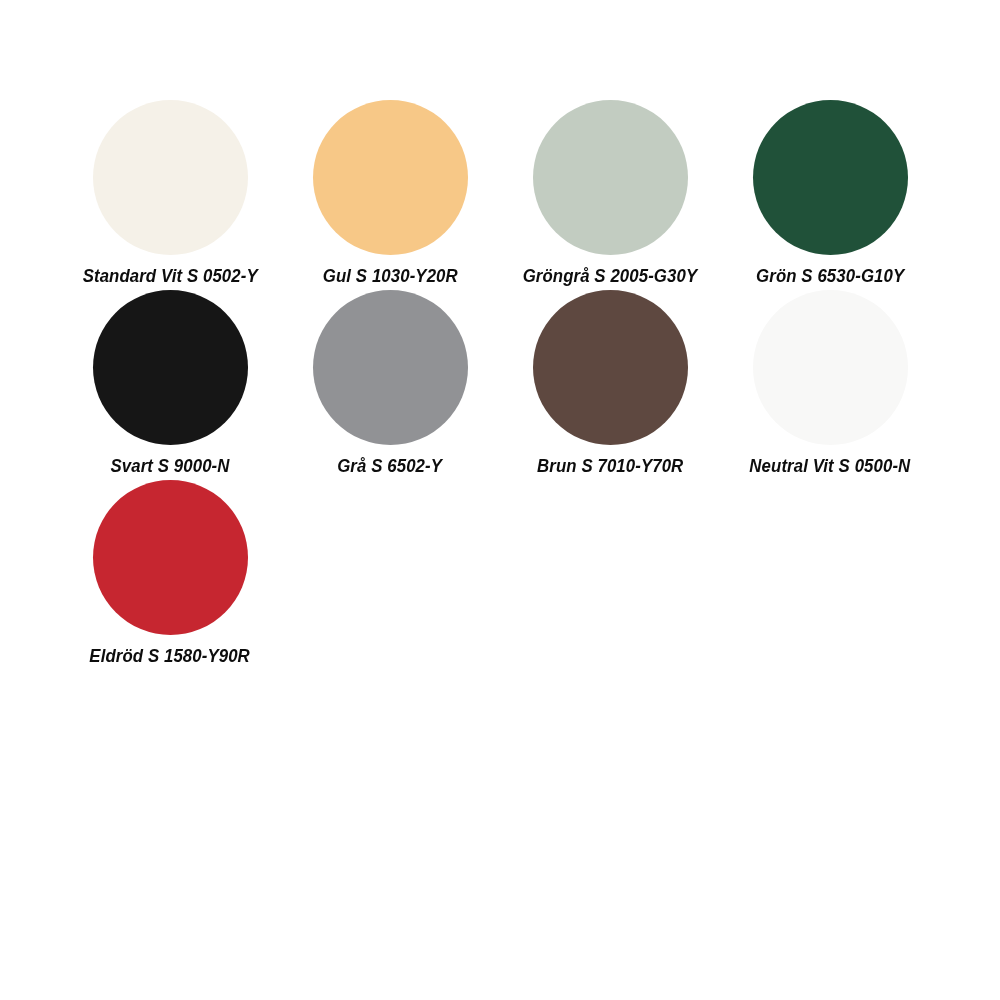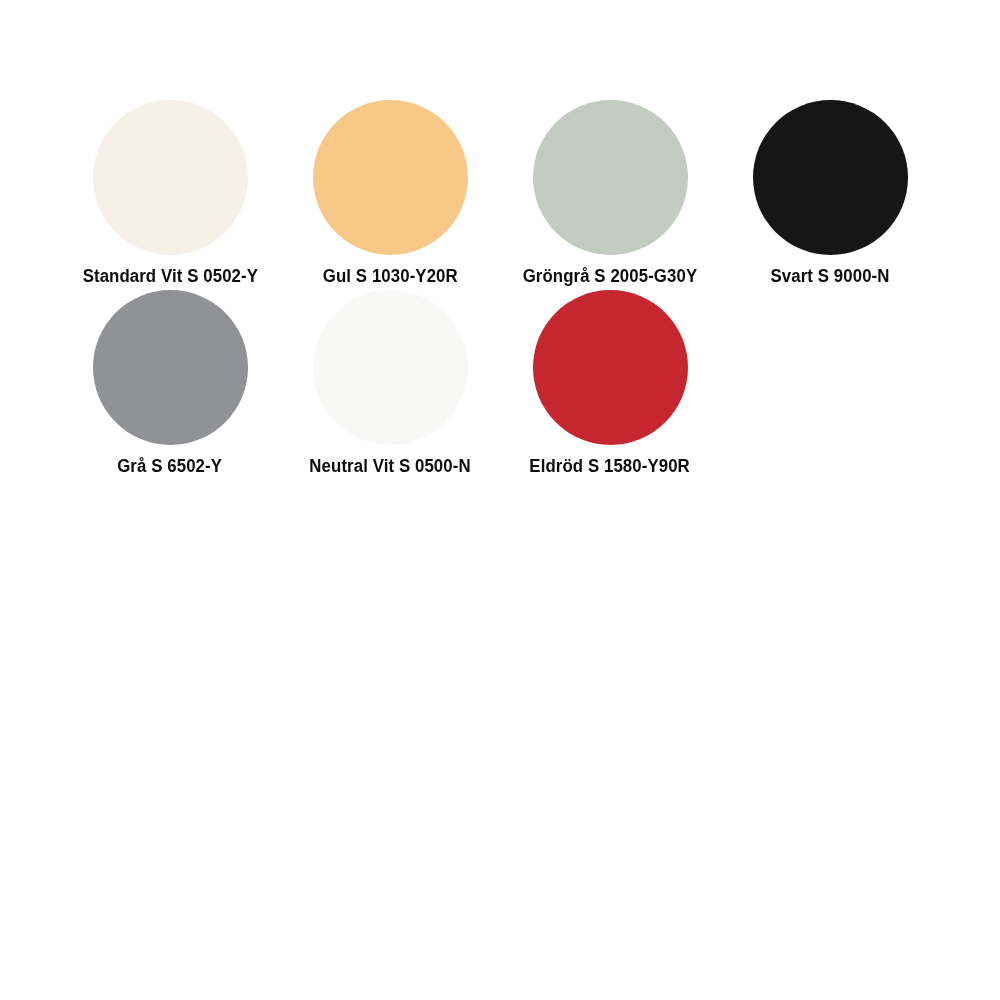--- a/index.html
+++ b/index.html
@@ -21,20 +21,21 @@
     box-sizing: border-box;
     padding: 100px 60px 60px 60px;
     background: #ffffff;
   }
   .swatch-grid {
     display: grid;
     grid-template-columns: repeat(4, 1fr);
     grid-auto-rows: 190px;
     column-gap: 0px;
     row-gap: 0px;
+    font-style: italic;
   }
   .swatch-cell {
     display: flex;
     flex-direction: column;
     align-items: center;
     justify-content: flex-start;
   }
   .swatch-dot {
     width: 155px;
     height: 155px;
@@ -65,26 +66,34 @@
       </div>
       <div class="swatch-cell">
         <div class="swatch-dot" style="background-color: rgb(247, 200, 135);"></div>
         <div class="swatch-label" style="color: rgb(13, 13, 13);">Gul S 1030-Y20R</div>
       </div>
       <div class="swatch-cell">
         <div class="swatch-dot" style="background-color: rgb(194, 204, 193);"></div>
         <div class="swatch-label" style="color: rgb(13, 13, 13);">Gröngrå S 2005-G30Y</div>
       </div>
       <div class="swatch-cell">
+        <div class="swatch-dot" style="background-color: rgb(32, 81, 57);"></div>
+        <div class="swatch-label" style="color: rgb(13, 13, 13);">Grön S 6530-G10Y</div>
+      </div>
+      <div class="swatch-cell">
         <div class="swatch-dot" style="background-color: rgb(22, 22, 22);"></div>
         <div class="swatch-label" style="color: rgb(13, 13, 13);">Svart S 9000-N</div>
       </div>
       <div class="swatch-cell">
         <div class="swatch-dot" style="background-color: rgb(145, 146, 149);"></div>
         <div class="swatch-label" style="color: rgb(13, 13, 13);">Grå S 6502-Y</div>
+      </div>
+      <div class="swatch-cell">
+        <div class="swatch-dot" style="background-color: rgb(94, 72, 64);"></div>
+        <div class="swatch-label" style="color: rgb(13, 13, 13);">Brun S 7010-Y70R</div>
       </div>
       <div class="swatch-cell">
         <div class="swatch-dot" style="background-color: rgb(248, 248, 247);"></div>
         <div class="swatch-label" style="color: rgb(13, 13, 13);">Neutral Vit S 0500-N</div>
       </div>
       <div class="swatch-cell">
         <div class="swatch-dot" style="background-color: rgb(198, 38, 48);"></div>
         <div class="swatch-label" style="color: rgb(13, 13, 13);">Eldröd S 1580-Y90R</div>
       </div>
       <div class="swatch-cell is-empty"></div>

